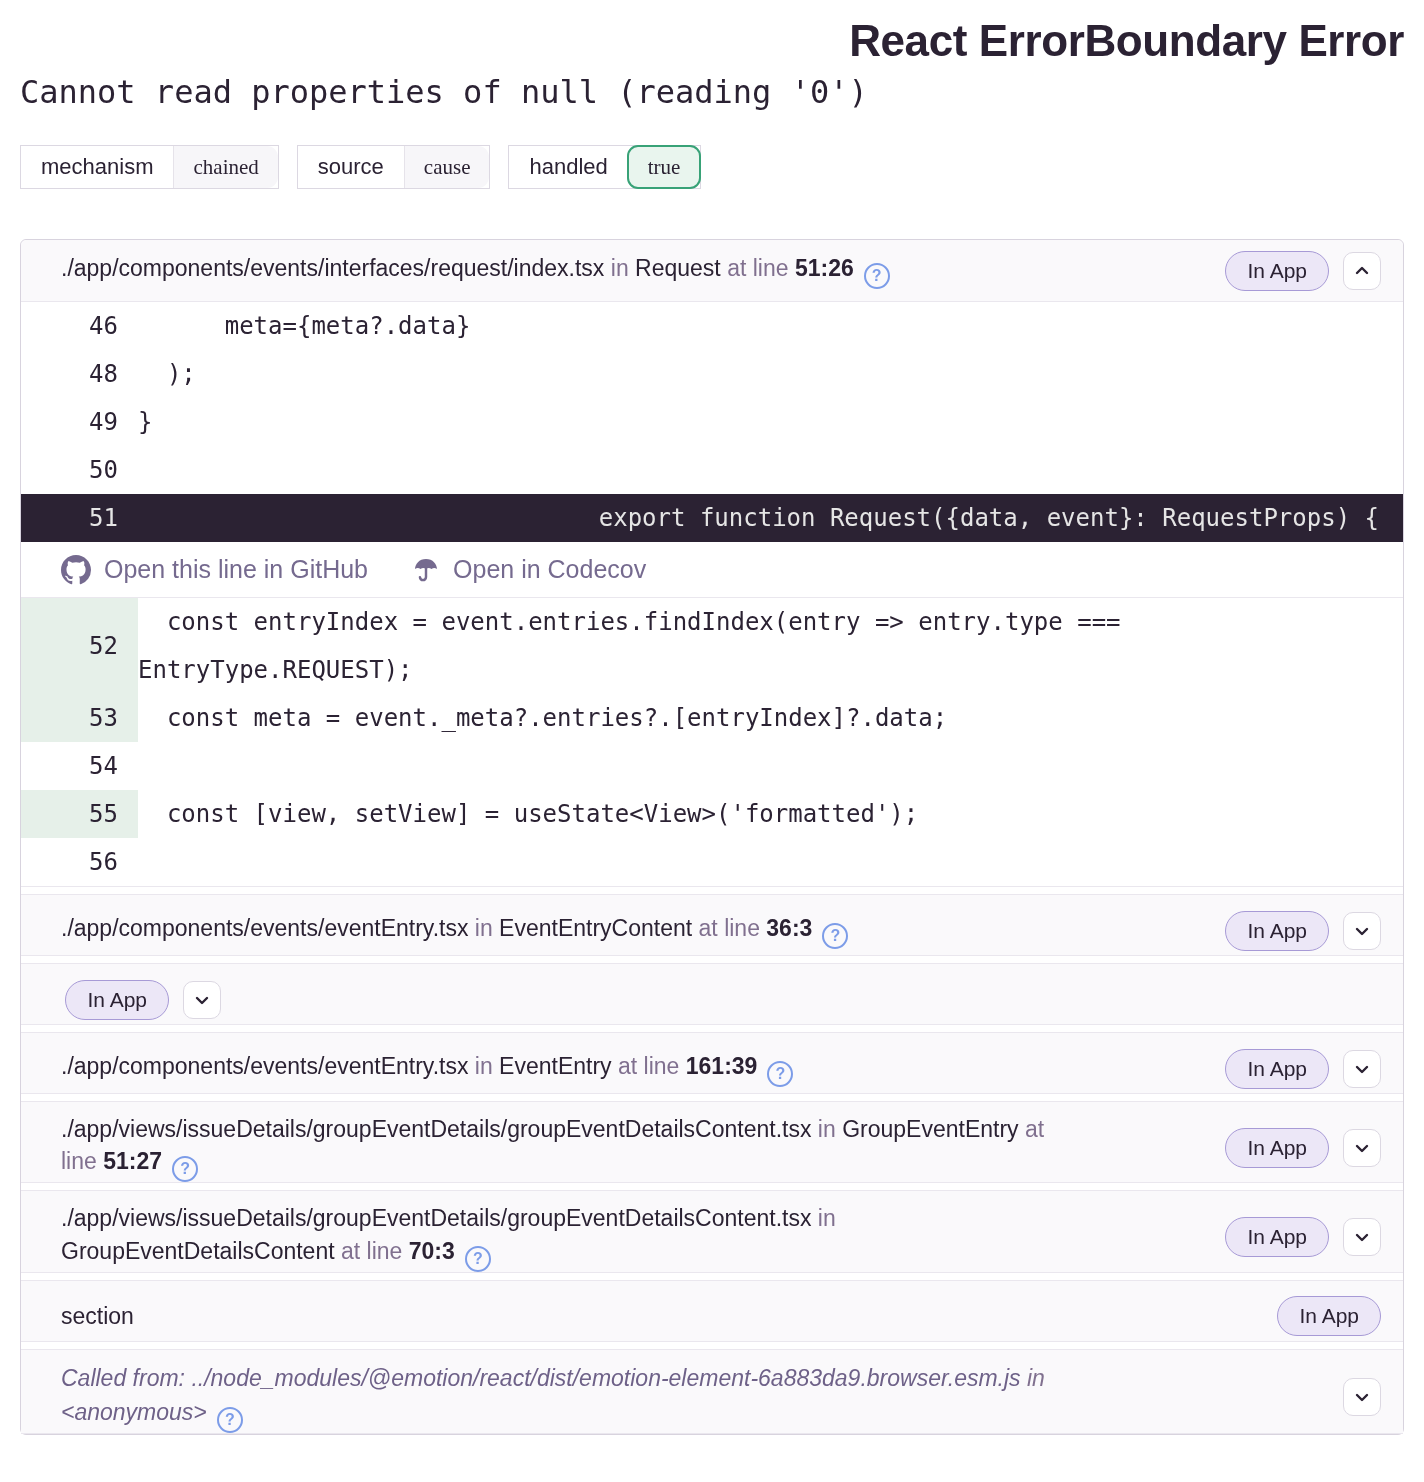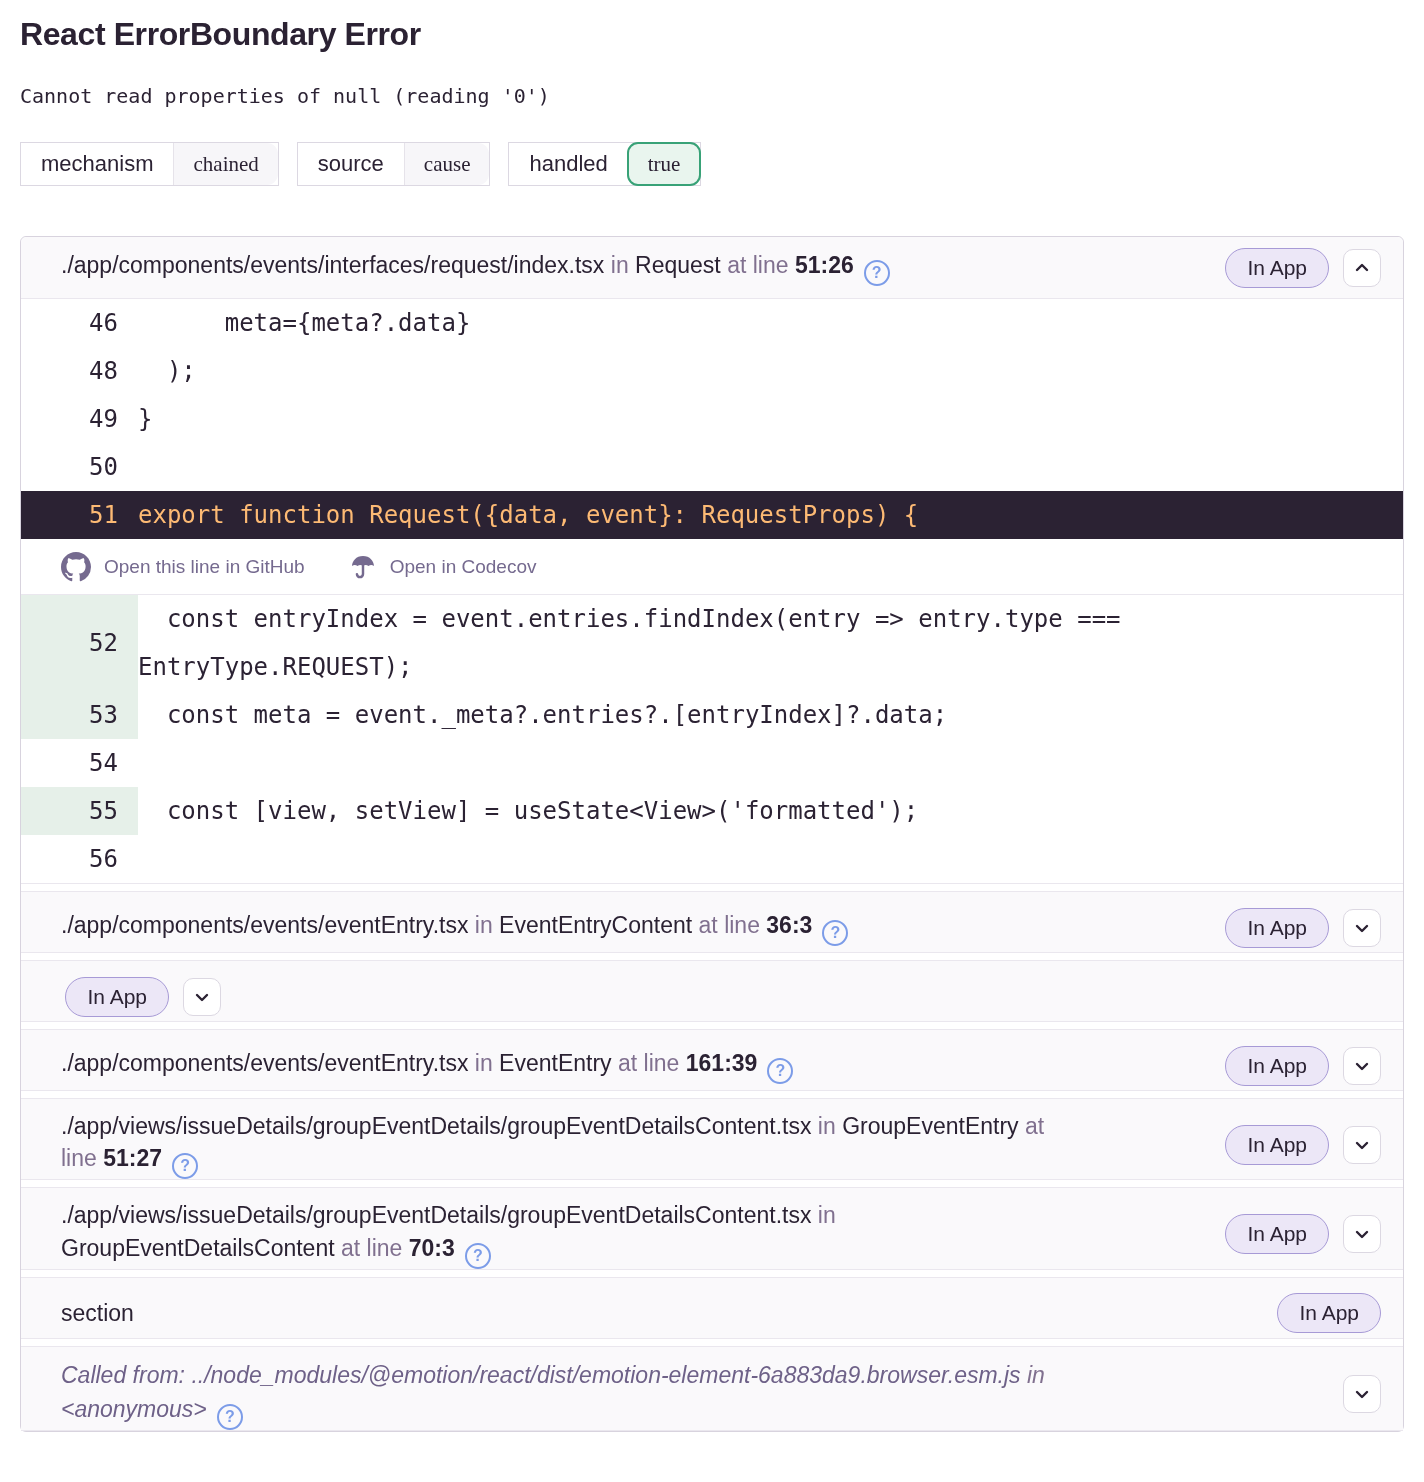--- a/index.html
+++ b/index.html
@@ -3,22 +3,22 @@
 <meta charset="utf-8">
 <style>
   * { box-sizing: border-box; }
   html, body { margin:0; padding:0; overflow:hidden; }
   body {
     width:1424px; height:1482px; background:#ffffff;
     font-family:"Liberation Sans", sans-serif; color:#2b2233;
   }
   .wrap { padding:0 20px; }
 
-  .page-title { font-size:32px; font-weight:700; letter-spacing:-0.4px; margin:16px 0 0 0; }
-  .page-subtitle { font-family:"DejaVu Sans Mono", monospace; font-size:20px; margin-top:31px; }
+  .page-title { font-size:44px; font-weight:700; letter-spacing:-0.4px; margin:16px 0 0 14px;text-align:right; }
+  .page-subtitle { font-family:"DejaVu Sans Mono", monospace; font-size:32px; margin-top:7px; }
 
   .tags { display:flex; gap:18px; margin-top:34px; }
   .tag { display:flex; align-items:stretch; height:44px; border:1px solid #dcd8e2; border-radius:0; background:#fff; }
   .tag-key { display:flex; align-items:center; padding:0 20px; font-size:22px; }
   .tag-val { display:flex; align-items:center; padding:0 19px; font-family:Liberation Serif, serif; font-size:21px; background:#f7f6f9; border-left:1px solid #e6e3ea; border-radius:0 11px 11px 0; }
   .tag-val.green { background:#e9f5ee; border:2px solid #38a277; border-radius:11px; margin:-1px; }
 
   .panel { margin-top:50px; border:1px solid #d8d3de; border-radius:6px; background:#fff; }
 
   .frame-head {
@@ -47,25 +47,25 @@
   }
   .q-icon::before { content:"?"; }
 
   .code-line { display:flex; font-family:"DejaVu Sans Mono", monospace; font-size:24px; }
   .gutter {
     width:117px; flex-shrink:0; display:flex; align-items:center; justify-content:flex-end;
     padding-right:20px; line-height:48px;
   }
   .gutter.covered { background:#e6f0e9; }
   .code-text { flex:1; white-space:pre-wrap; overflow-wrap:break-word; line-height:48px; min-height:48px; padding-right:24px; }
-  .code-line.active { background:#2b2233; color:#fdba74; }
+  .code-line.active { background:#2b2233; color:#e5e5e5;text-align:right; }
   .code-bottom { border-bottom:1px solid #eae7ee; }
 
   .link-row { display:flex; align-items:center; gap:44px; height:56px; padding:0 40px; border-bottom:1px solid #eae7ee; background:#fff; }
-  .src-link { display:flex; align-items:center; gap:13px; color:#756a8f; font-size:19px; text-decoration:none; cursor:pointer; }
+  .src-link { display:flex; align-items:center; gap:13px; color:#756a8f; font-size:25px; text-decoration:none; cursor:pointer; }
 
   .frame-row {
     margin-top:7px; background:#faf9fb; border-top:1px solid #eae7ee; border-bottom:1px solid #eae7ee;
     display:flex; align-items:center; justify-content:space-between;
     min-height:62px; padding:11px 22px 0 40px;
   }
   .section-label { font-size:23px; }
   .called { font-style:italic; color:#6e6188; font-size:23px; line-height:1.5; max-width:1000px; }
   .called .muted { color:#80708f; }
 </style>

